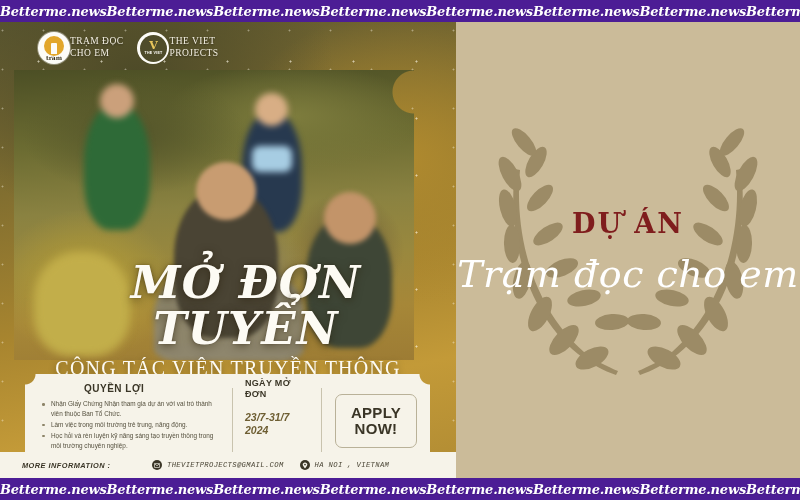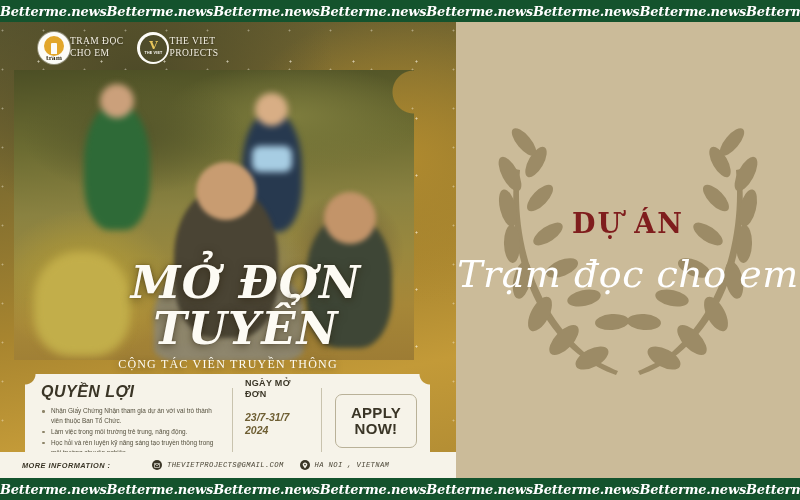--- a/index.html
+++ b/index.html
@@ -13,21 +13,21 @@
   .stage {
     position: relative;
     width: 800px; height: 500px;
     overflow: hidden;
   }
 
   
   .wm-bar {
     position: absolute;
     left: 0; width: 800px; height: 22px;
-    background: #14532d;
+    background: #4c1d95;
     display: flex;
     align-items: center;
     overflow: hidden;
     z-index: 40;
   }
   .wm-bar.top { top: 0; }
   .wm-bar.bottom { bottom: 0; }
   .wm-item {
     flex: 1 0 auto;
     text-align: center;
@@ -192,21 +192,21 @@
     font-size: 45px;
     line-height: 1.02;
     color: #fdfbf4;
     letter-spacing: 1px;
     text-shadow: 0 2px 8px rgba(40,30,10,.55), 0 0 2px rgba(40,30,10,.35);
     margin-left: 36px;
   }
   .subheadline {
     margin-top: 5px;
     font-family: "Liberation Serif", serif;
-    font-size: 12px;
+    font-size: 20px;
     font-weight: 400;
     letter-spacing: 1.2px;
     color: #fdfbf4;
     text-shadow: 0 2px 6px rgba(40,30,10,.5);
   }
 
   
   .info-card {
     position: absolute;
     left: 25px; top: 352px;
@@ -226,25 +226,25 @@
     box-shadow: 0 1px 6px rgba(60,45,15,.20);
   }
   .benefits {
     flex: 1 1 auto;
     padding: 9px 10px 6px 16px;
     min-width: 0;
   }
   .benefits-title {
     font-family: "Liberation Sans", sans-serif;
     font-weight: 700;
-    font-style: italic;
-    font-size: 16px;
+    font-size: 10px;
     letter-spacing: .5px;
     color: #3a3526;
     margin-bottom: 5px;
+    margin-left: 43px;
   }
   .benefits ul { list-style: none; }
   .benefits li {
     position: relative;
     padding-left: 10px;
     font-size: 6.4px;
     line-height: 1.55;
     color: #55503e;
     margin-bottom: 1px;
   }

